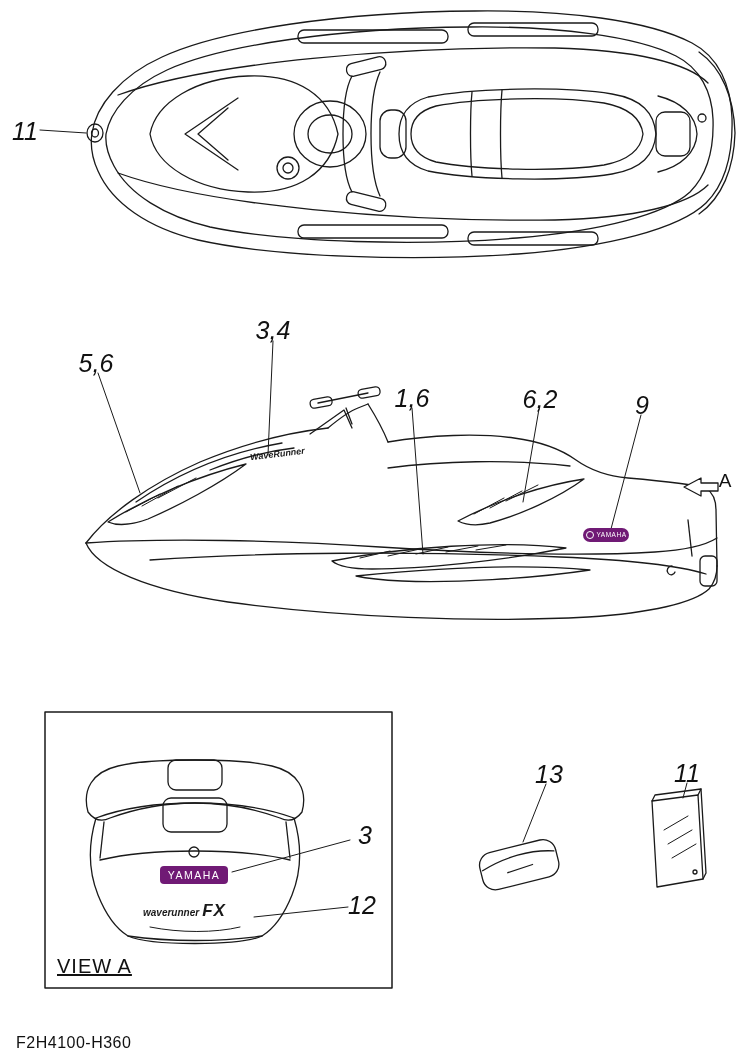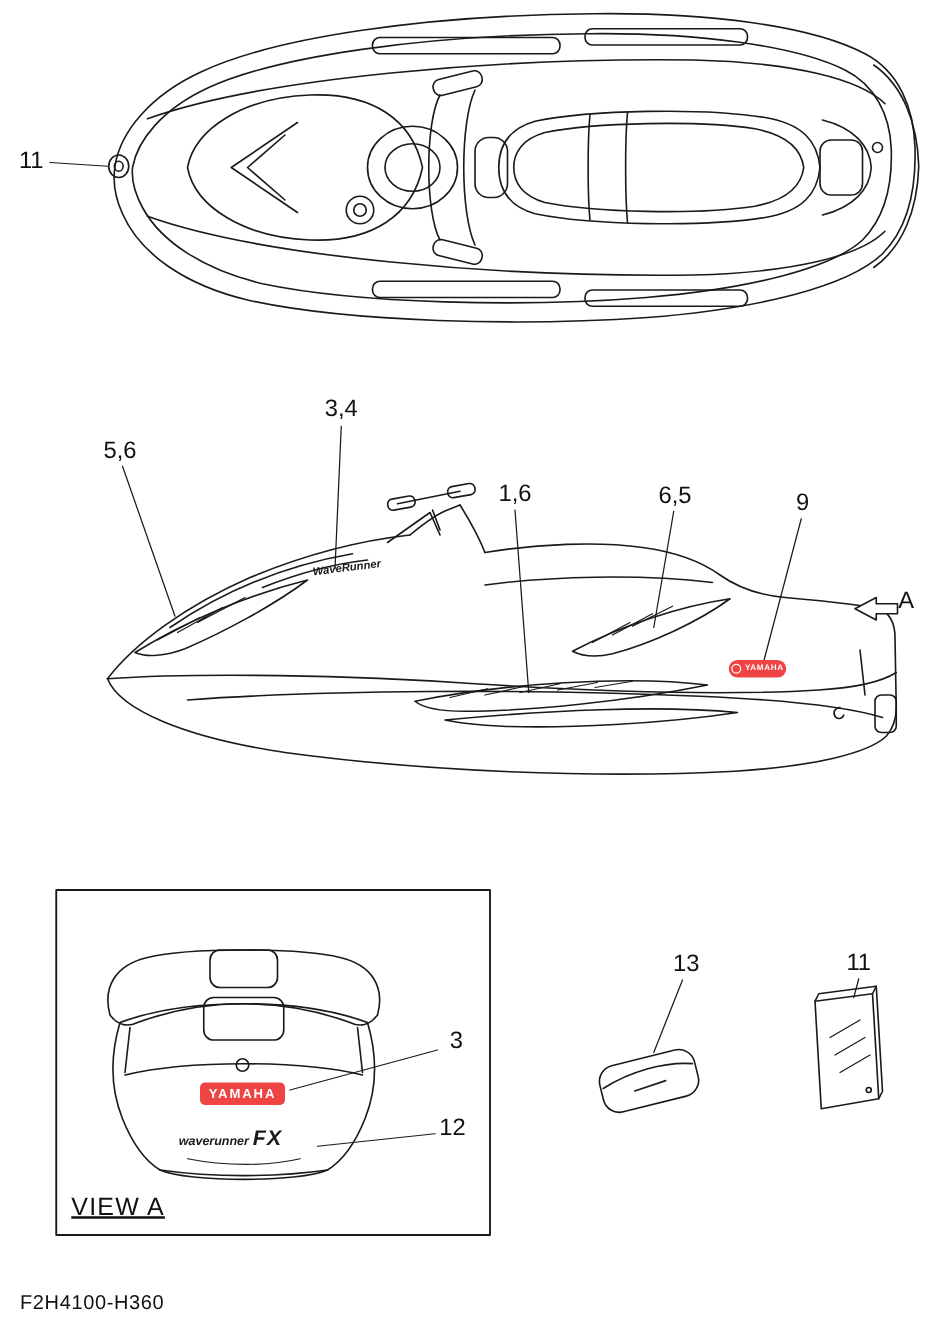--- a/index.html
+++ b/index.html
@@ -1,26 +1,26 @@
 <!DOCTYPE html>
 <html><head>
 <meta charset="utf-8">
 <style>
   html,body{margin:0;padding:0;background:#fff;}
   #page{position:relative;width:744px;height:1063px;background:#fff;overflow:hidden;
         font-family:"Liberation Sans",sans-serif;color:#111;}
   #art{position:absolute;left:0;top:0;}
-  .callout{position:absolute;transform:translateX(-50%);font-size:19px;line-height:1;
-           color:#111;white-space:nowrap;}
+  .callout{position:absolute;transform:translateX(-50%);font-size:25px;line-height:1;
+           color:#111;white-space:nowrap;font-style:italic;}
   .arrow-label{position:absolute;transform:translateX(-50%);font-size:19px;line-height:1;}
   .viewa-label{position:absolute;left:57px;top:955px;font-size:20px;letter-spacing:1px;
                text-decoration:underline;}
   .drawing-code{position:absolute;left:16px;top:1034px;font-size:16px;letter-spacing:.5px;text-align:center;}
-  .badge{position:absolute;background:#ef4444;color:#fff;display:flex;align-items:center;
-         justify-content:center;font-weight:bold;line-height:1;}
+  .badge{position:absolute;background:#701a75;color:#fff;display:flex;align-items:center;
+         justify-content:center;font-weight:normal;line-height:1;}
   .badge-side{left:583px;top:528px;width:46px;height:14px;border-radius:7px;
               font-size:6.5px;letter-spacing:.5px;gap:3px;}
   .badge-rear{left:160px;top:866px;width:68px;height:18px;border-radius:4px;
               font-size:10.5px;letter-spacing:1.5px;}
   .dot{width:6px;height:6px;border:1px solid #fff;border-radius:50%;flex:0 0 auto;}
   .hood-decal{position:absolute;left:250px;top:449px;font-size:9px;font-style:italic;
               font-weight:bold;transform:rotate(-7deg);color:#1a1a1a;}
   .rear-decal{position:absolute;left:143px;top:901px;display:flex;align-items:baseline;
               gap:3px;font-style:italic;color:#1a1a1a;}
   .rear-decal .script{font-size:10px;font-weight:bold;}
@@ -144,21 +144,21 @@
       <path d="M 348 907 L 254 917"></path>
       <path d="M 546 784 L 523 842"></path>
       <path d="M 687 783 L 683 798"></path>
     </g>
   </svg>
 
   <div class="callout" style="left:25px;top:119px">11</div>
   <div class="callout" style="left:273px;top:318px">3,4</div>
   <div class="callout" style="left:96px;top:351px">5,6</div>
   <div class="callout" style="left:412px;top:386px">1,6</div>
-  <div class="callout" style="left:540px;top:387px">6,5</div>
+  <div class="callout" style="left:540px;top:387px">6,2</div>
   <div class="callout" style="left:642px;top:393px">9</div>
   <div class="callout" style="left:365px;top:823px">3</div>
   <div class="callout" style="left:362px;top:893px">12</div>
   <div class="callout" style="left:549px;top:762px">13</div>
   <div class="callout" style="left:687px;top:761px">11</div>
 
   <div class="arrow-label" style="left:725px;top:471px">A</div>
 
   <div class="hood-decal">WaveRunner</div>
 

